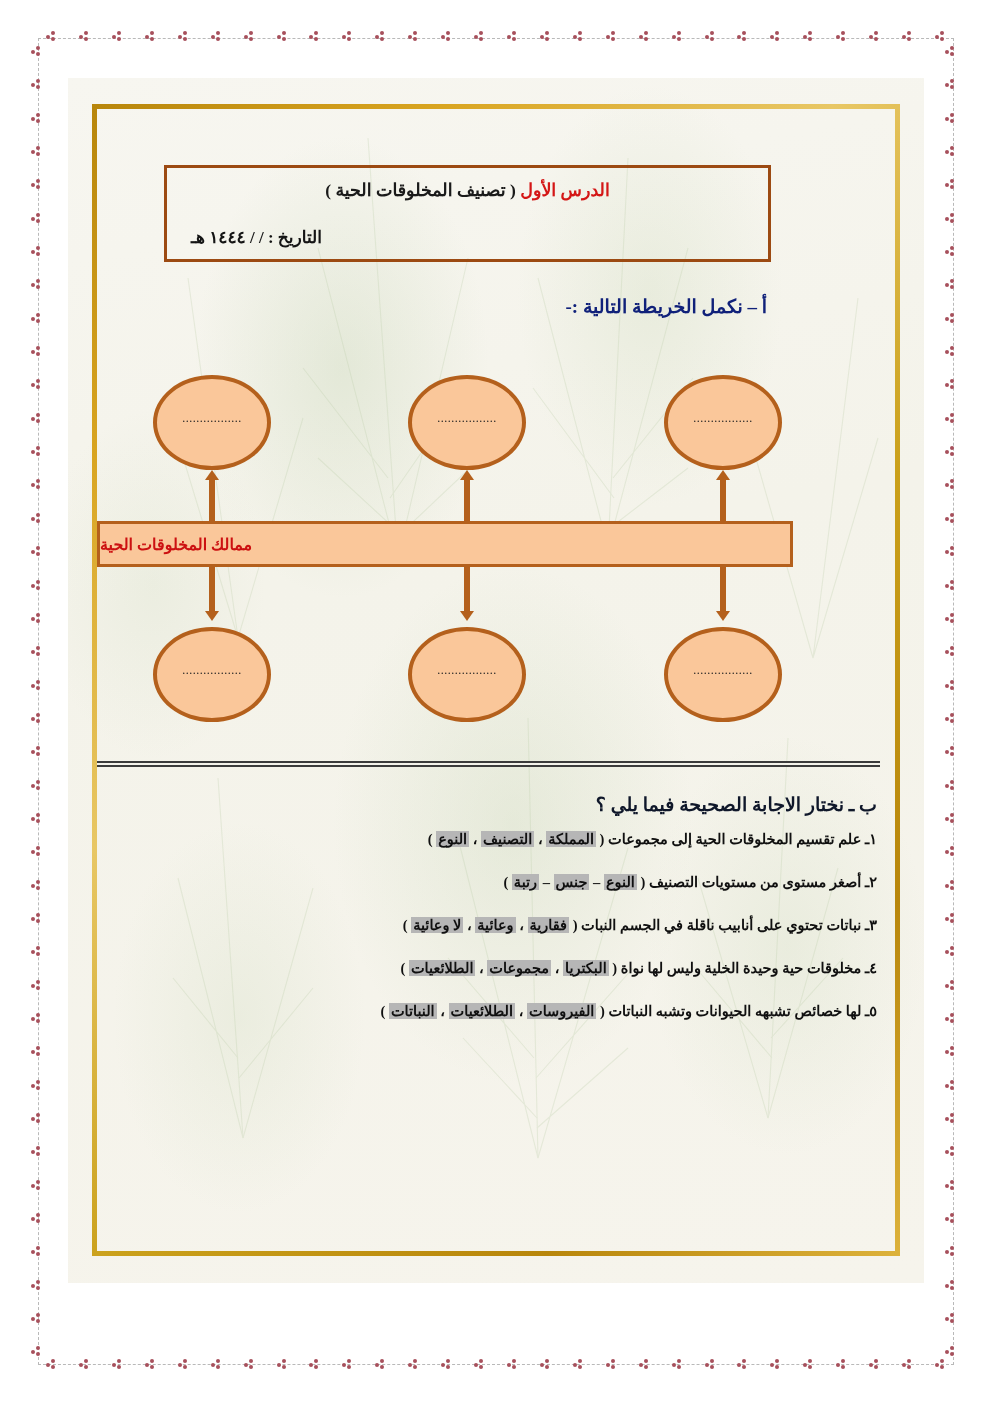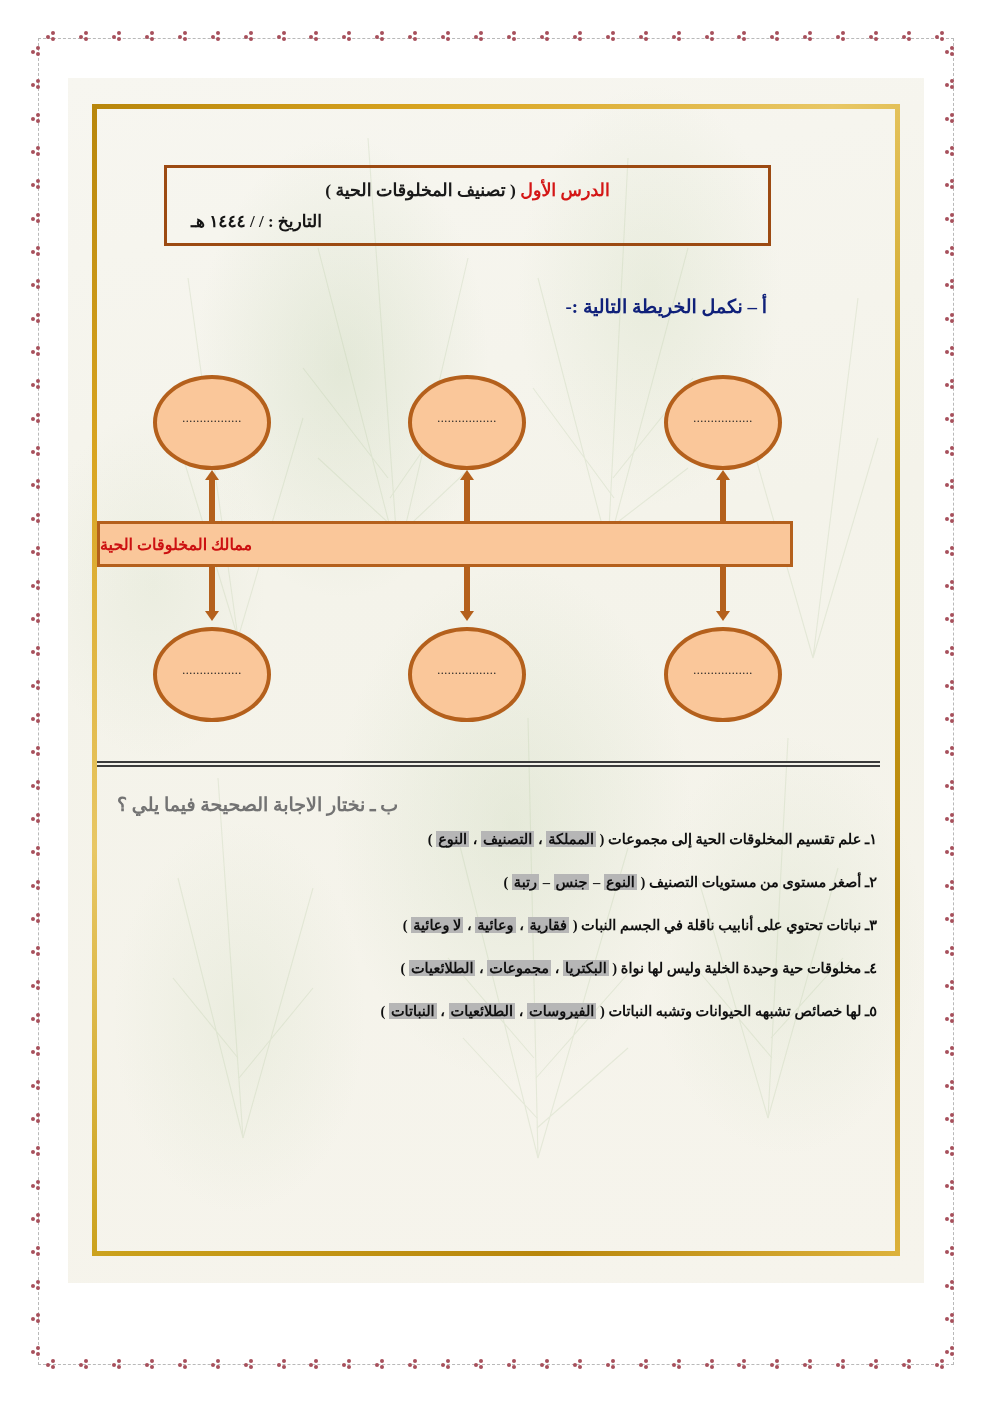--- a/index.html
+++ b/index.html
@@ -109,21 +109,21 @@
     letter-spacing:0;
     line-height:1.5;
     white-space:nowrap;
   }
   .title-red{color:#d41616;}
   .date-line{
     text-align:left;
     font-size:17px;
     font-weight:bold;
     color:#141414;
-    margin-top:8px;
+    margin-top:24px;
     padding-left:6px;
     direction:rtl;
   }
 
   
   .sec-a-head{
     position:absolute;
     right:128px;top:186px;
     font-size:19px;
     font-weight:bold;
@@ -206,24 +206,24 @@
     border-bottom:2px solid #3b3b3b;
     background:#f3f2ea;
     box-sizing:border-box;
   }
 
   
   .sec-b-head{
     position:absolute;
     right:18px;top:684px;
     width:760px;
-    text-align:left;
+    text-align:right;
     font-size:19px;
     font-weight:bold;
-    color:#737373;
+    color:#0f172a;
     white-space:nowrap;
   }
   .q-list{
     position:absolute;
     right:18px;top:722px;
     width:760px;
   }
   .q{
     text-align:right;
     font-size:14.5px;

